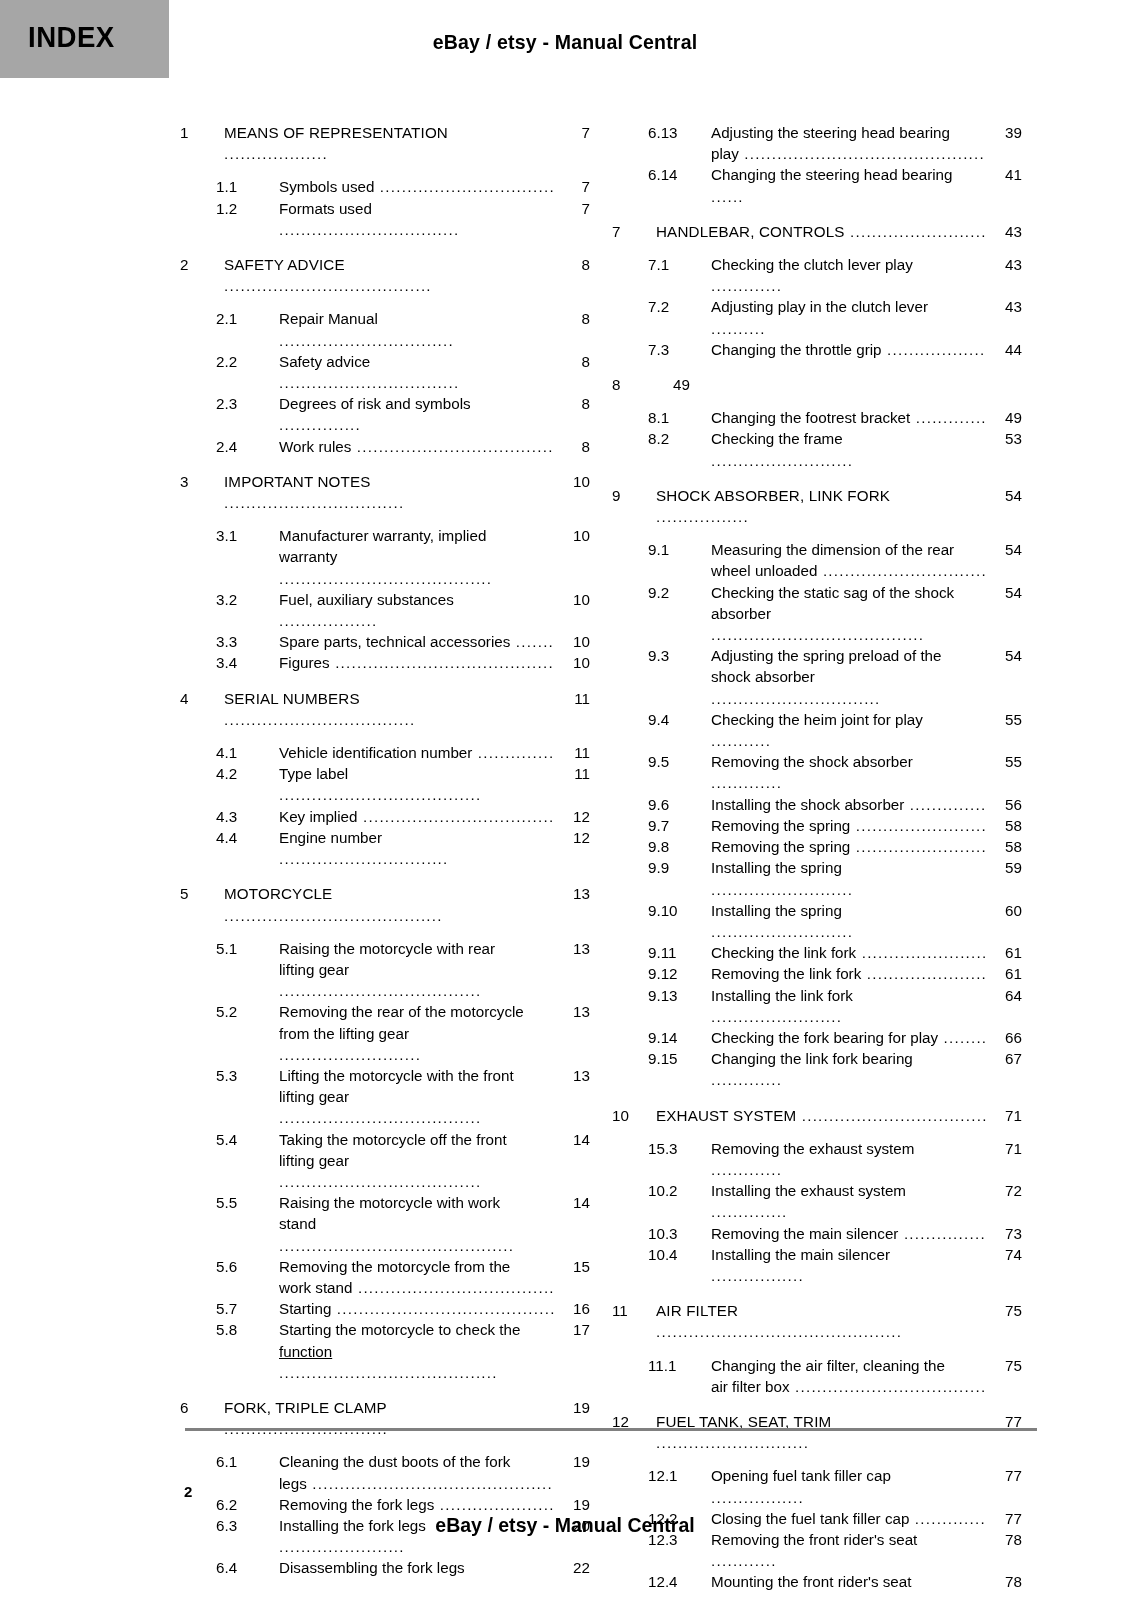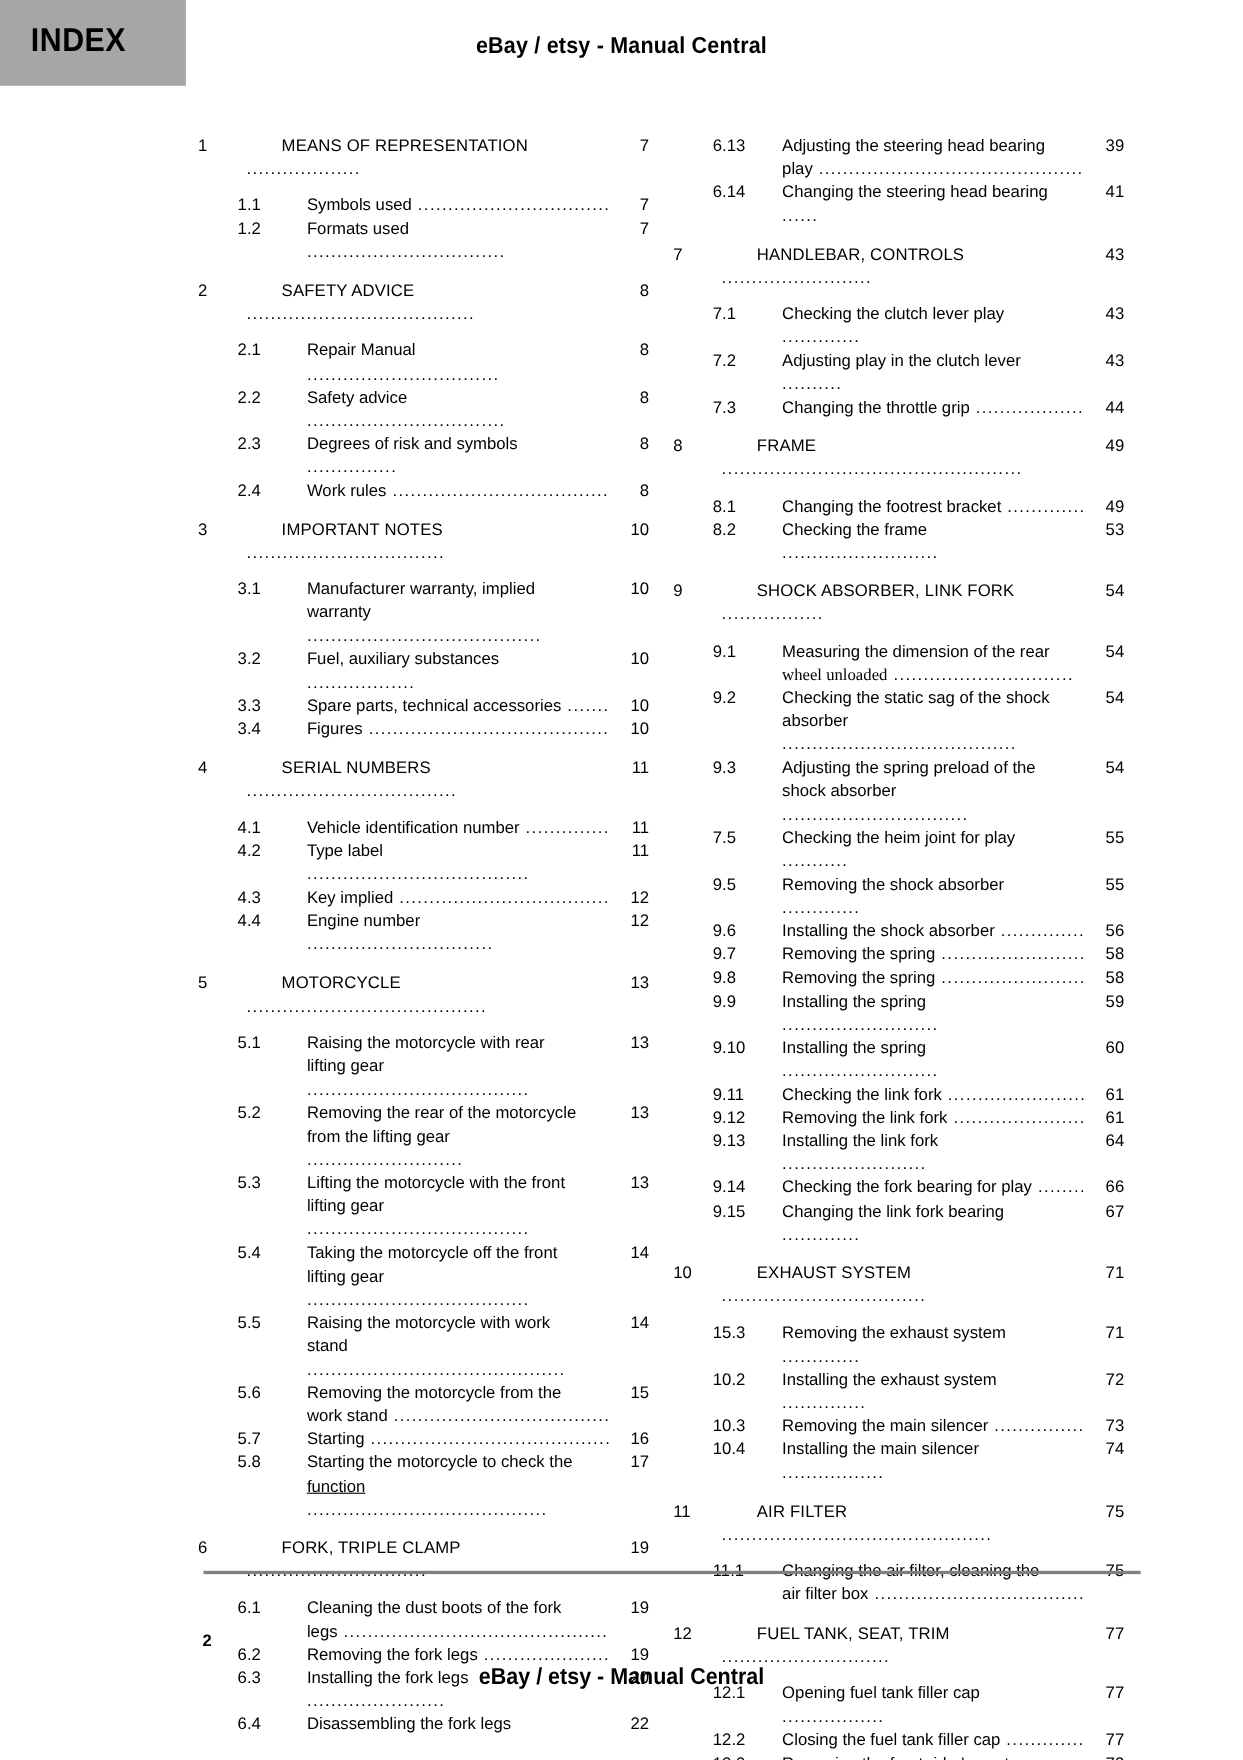--- a/index.html
+++ b/index.html
@@ -90,21 +90,21 @@
   .lvl2 .num { width: 63px; margin-left: 36px; }
 
   .title-wrap {
     flex: 1 1 auto;
     min-width: 0;
     position: relative;
   }
   .ttl {
     display: inline;
   }
-  .lvl1 .ttl { letter-spacing: 0.15px; margin-left: 32px; }
+  .lvl1 .ttl { letter-spacing: 0.15px; }
 
   .leader {
     display: inline;
     letter-spacing: 1.25px;
     white-space: nowrap;
     overflow: hidden;
   }
   .pg {
     flex: 0 0 auto;
     width: 28px;
@@ -342,55 +342,54 @@
         <span class="title-wrap"><span class="ttl">Adjusting play in the clutch lever</span><span class="leader"> ..........</span></span>
         <span class="pg">43</span>
       </div>
       <div class="entry lvl2">
         <span class="num">7.3</span>
         <span class="title-wrap"><span class="ttl">Changing the throttle grip</span><span class="leader"> ..................</span></span>
         <span class="pg">44</span>
       </div>
       <div class="entry lvl1">
         <span class="num">8</span>
-        <span class="title-wrap"><span class="ttl">FRAME</span><span class="leader"> ..................................................</span></span>
         <span class="pg">49</span>
       </div>
       <div class="entry lvl2">
         <span class="num">8.1</span>
         <span class="title-wrap"><span class="ttl">Changing the footrest bracket</span><span class="leader"> .............</span></span>
         <span class="pg">49</span>
       </div>
       <div class="entry lvl2">
         <span class="num">8.2</span>
         <span class="title-wrap"><span class="ttl">Checking the frame</span><span class="leader"> ..........................</span></span>
         <span class="pg">53</span>
       </div>
       <div class="entry lvl1">
         <span class="num">9</span>
         <span class="title-wrap"><span class="ttl">SHOCK ABSORBER, LINK FORK</span><span class="leader"> .................</span></span>
         <span class="pg">54</span>
       </div>
       <div class="entry lvl2 multi">
         <span class="num">9.1</span>
-        <span class="title-wrap"><span class="ttl">Measuring the dimension of the rear</span><br><span class="ttl line2" style="display: inline; font-family: Liberation Serif, serif;">wheel unloaded</span><span class="leader"> ..............................</span></span>
+        <span class="title-wrap"><span class="ttl">Measuring the dimension of the rear</span><br><span class="ttl line2" style="display: inline;">wheel unloaded</span><span class="leader"> ..............................</span></span>
         <span class="pg">54</span>
       </div>
       <div class="entry lvl2 multi">
         <span class="num">9.2</span>
         <span class="title-wrap"><span class="ttl">Checking the static sag of the shock</span><br><span class="ttl line2" style="display: inline;">absorber</span><span class="leader"> .......................................</span></span>
         <span class="pg">54</span>
       </div>
       <div class="entry lvl2 multi">
         <span class="num">9.3</span>
         <span class="title-wrap"><span class="ttl">Adjusting the spring preload of the</span><br><span class="ttl line2" style="display: inline;">shock absorber</span><span class="leader"> ...............................</span></span>
         <span class="pg">54</span>
       </div>
       <div class="entry lvl2">
-        <span class="num">7.5</span>
+        <span class="num">9.4</span>
         <span class="title-wrap"><span class="ttl">Checking the heim joint for play</span><span class="leader"> ...........</span></span>
         <span class="pg">55</span>
       </div>
       <div class="entry lvl2">
         <span class="num">9.5</span>
         <span class="title-wrap"><span class="ttl">Removing the shock absorber</span><span class="leader"> .............</span></span>
         <span class="pg">55</span>
       </div>
       <div class="entry lvl2">
         <span class="num">9.6</span>

